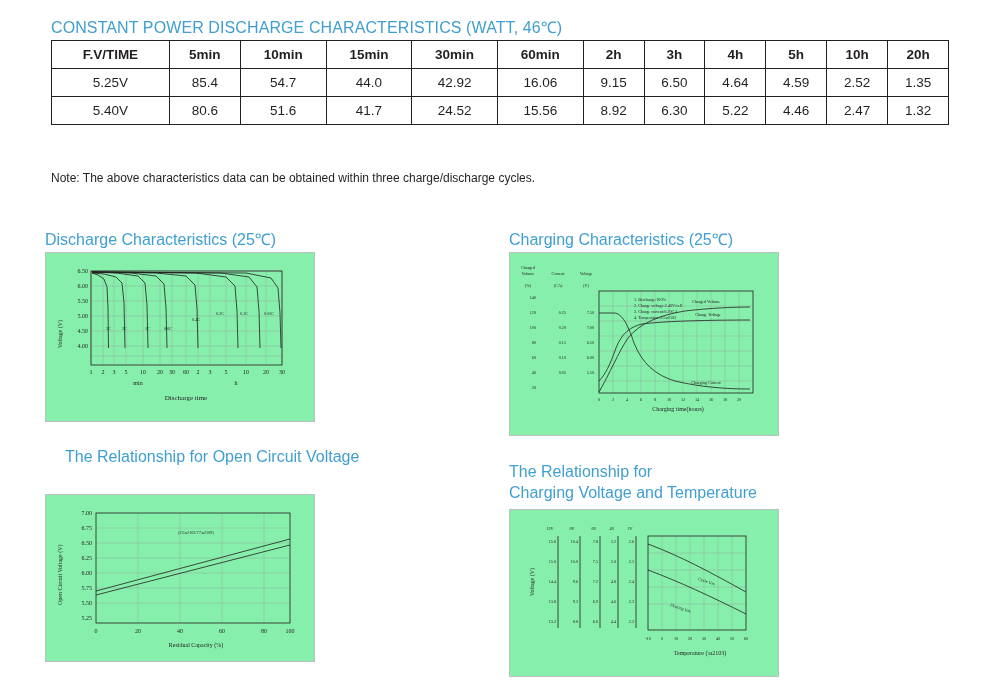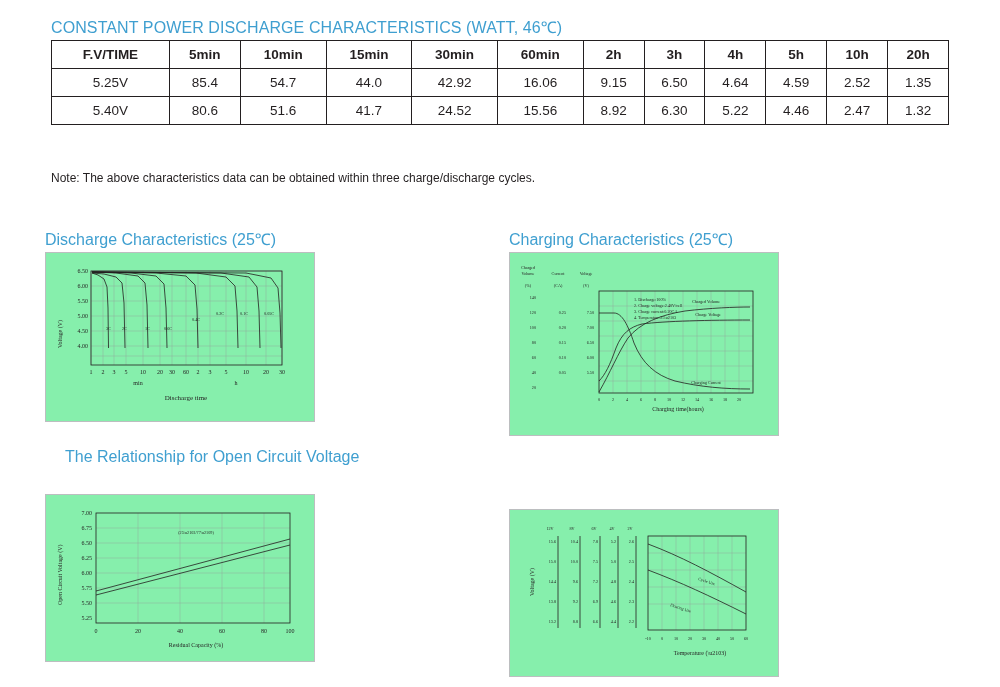--- a/index.html
+++ b/index.html
@@ -363,20 +363,24 @@
       <text class="tick sm" x="244" y="138" text-anchor="middle">100</text>
       <text class="tick sm" x="150" y="152" text-anchor="middle">Residual Capacity (%)</text>
 
       <text class="tick xtiny" x="150" y="39" text-anchor="middle">(25\u2103/77\u2109)</text>
 
       <path class="curve" d="M50,96 L244,44"></path>
       <path class="curve" d="M50,100 L244,50"></path>
     </svg>
   </div>
 
+  <div class="chart-title" id="cvt-title">
+    <span>The Relationship for</span><br>
+    <span>Charging Voltage and Temperature</span>
+  </div>
 
   <div class="panel" id="cvt-panel">
     <svg width="268" height="166" viewBox="0 0 268 166">
       <text class="tick sm" transform="translate(24,86) rotate(-90)">Voltage (V)</text>
 
       <text class="tick xtiny" x="40" y="20" text-anchor="middle">12V</text>
       <text class="tick xtiny" x="62" y="20" text-anchor="middle">8V</text>
       <text class="tick xtiny" x="84" y="20" text-anchor="middle">6V</text>
       <text class="tick xtiny" x="102" y="20" text-anchor="middle">4V</text>
       <text class="tick xtiny" x="120" y="20" text-anchor="middle">2V</text>

